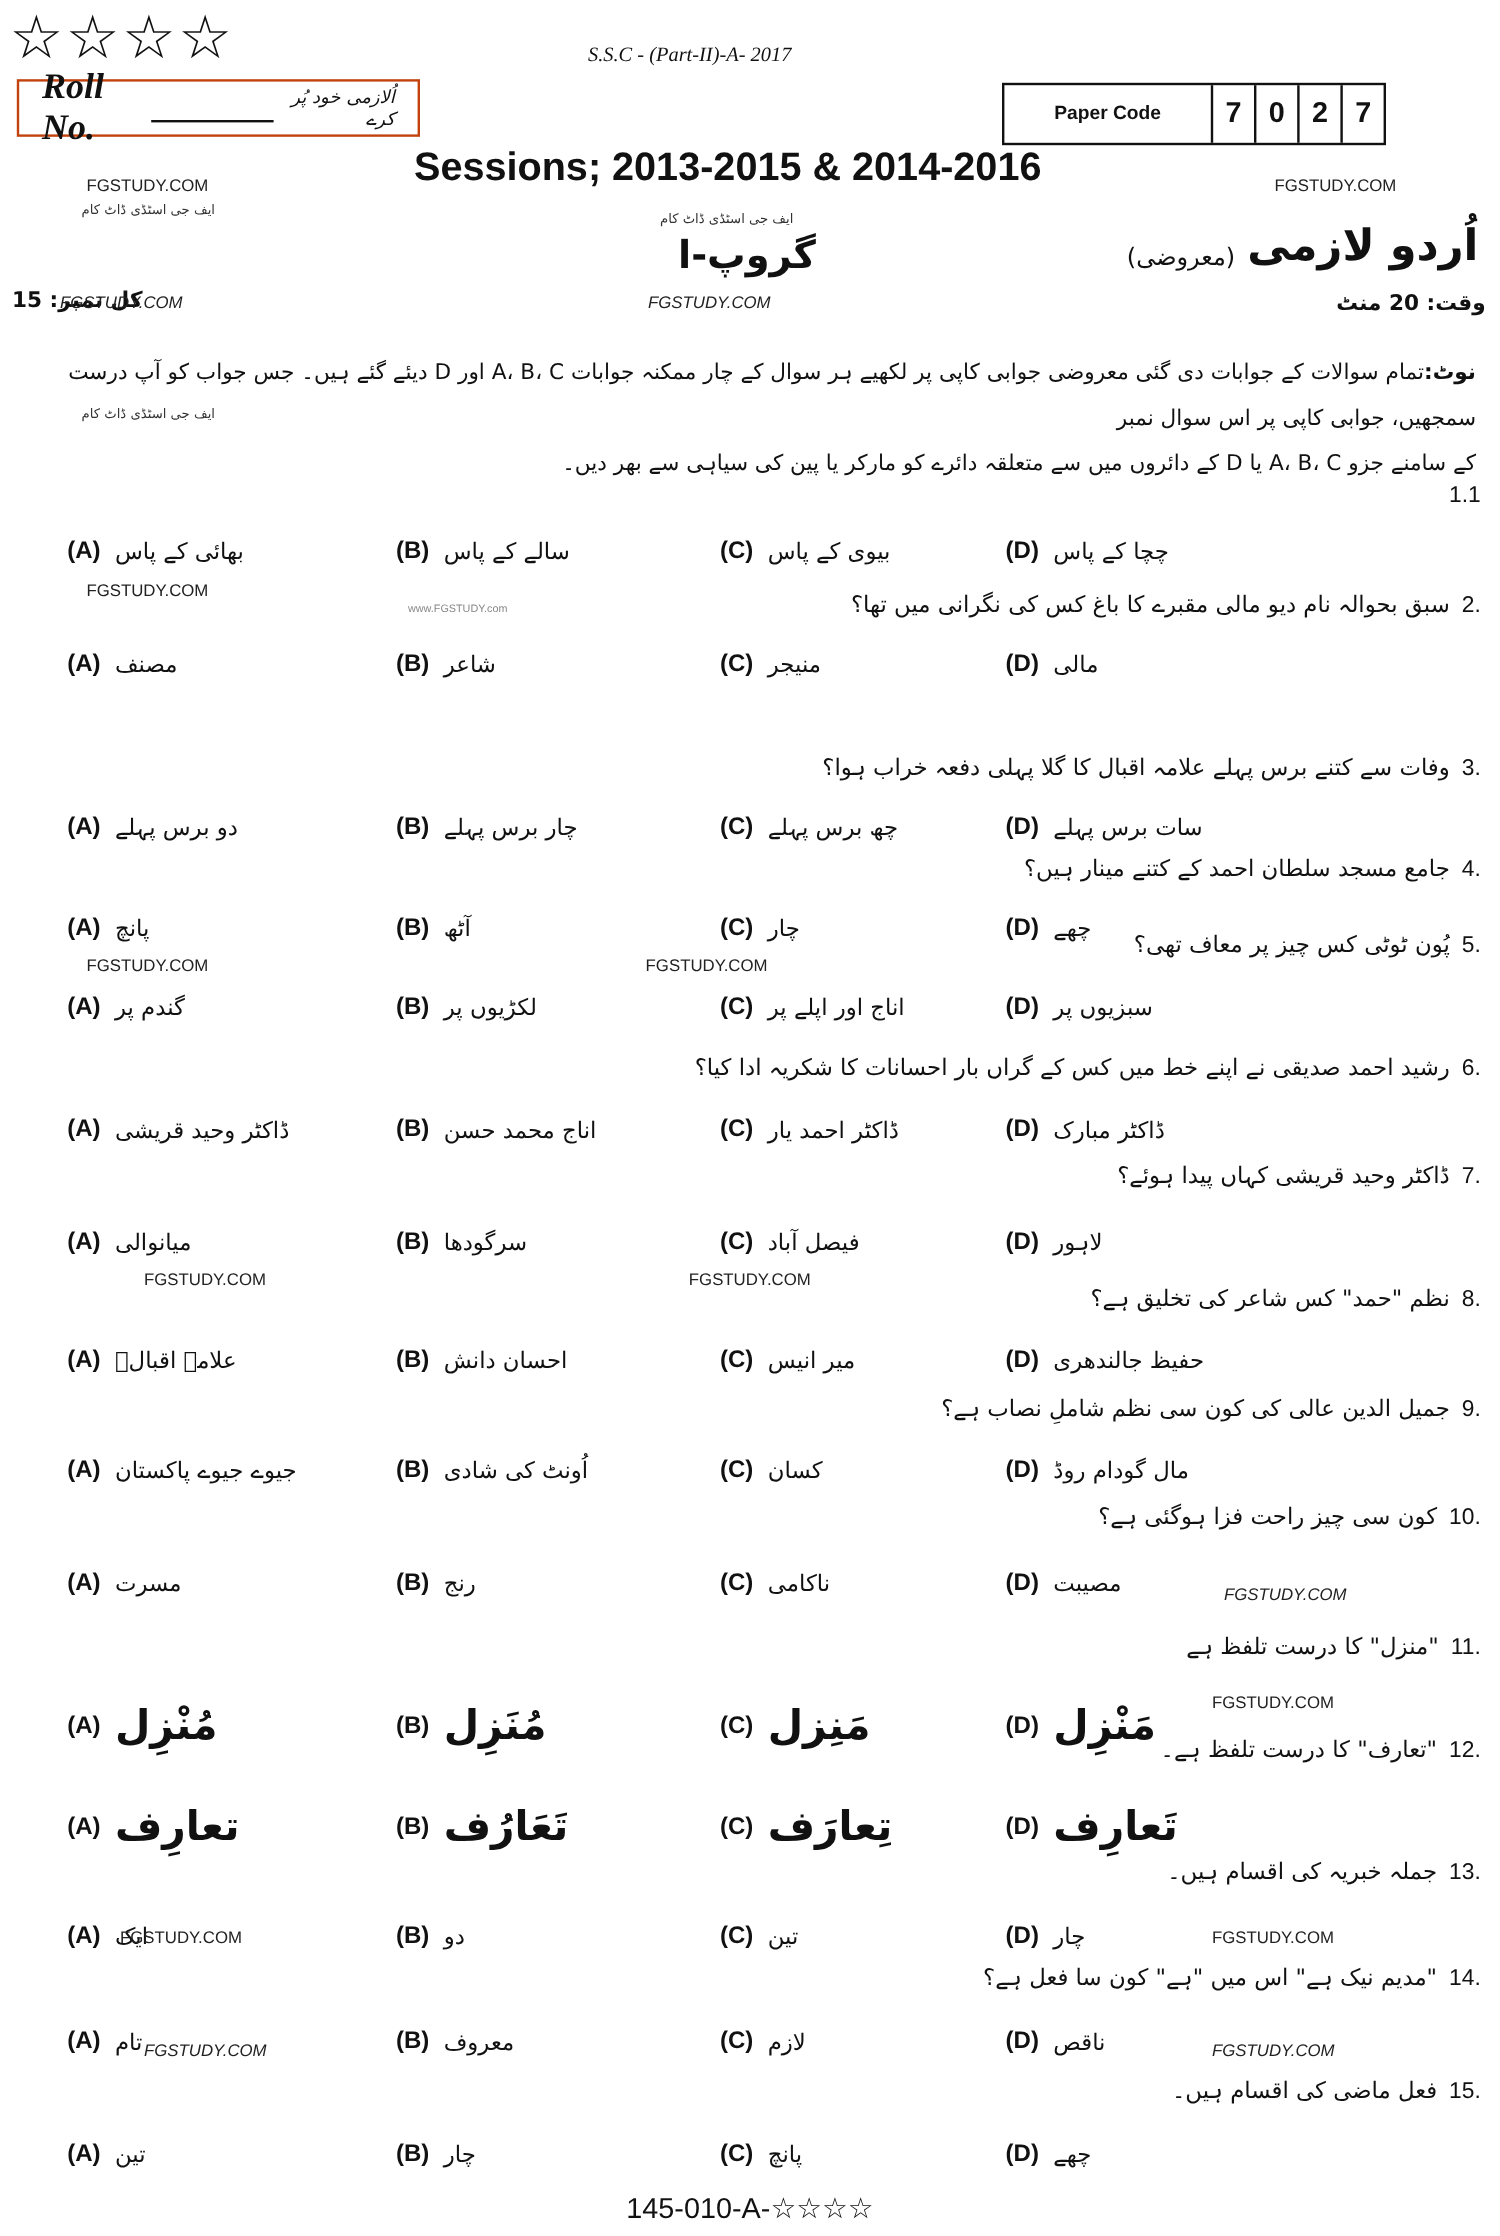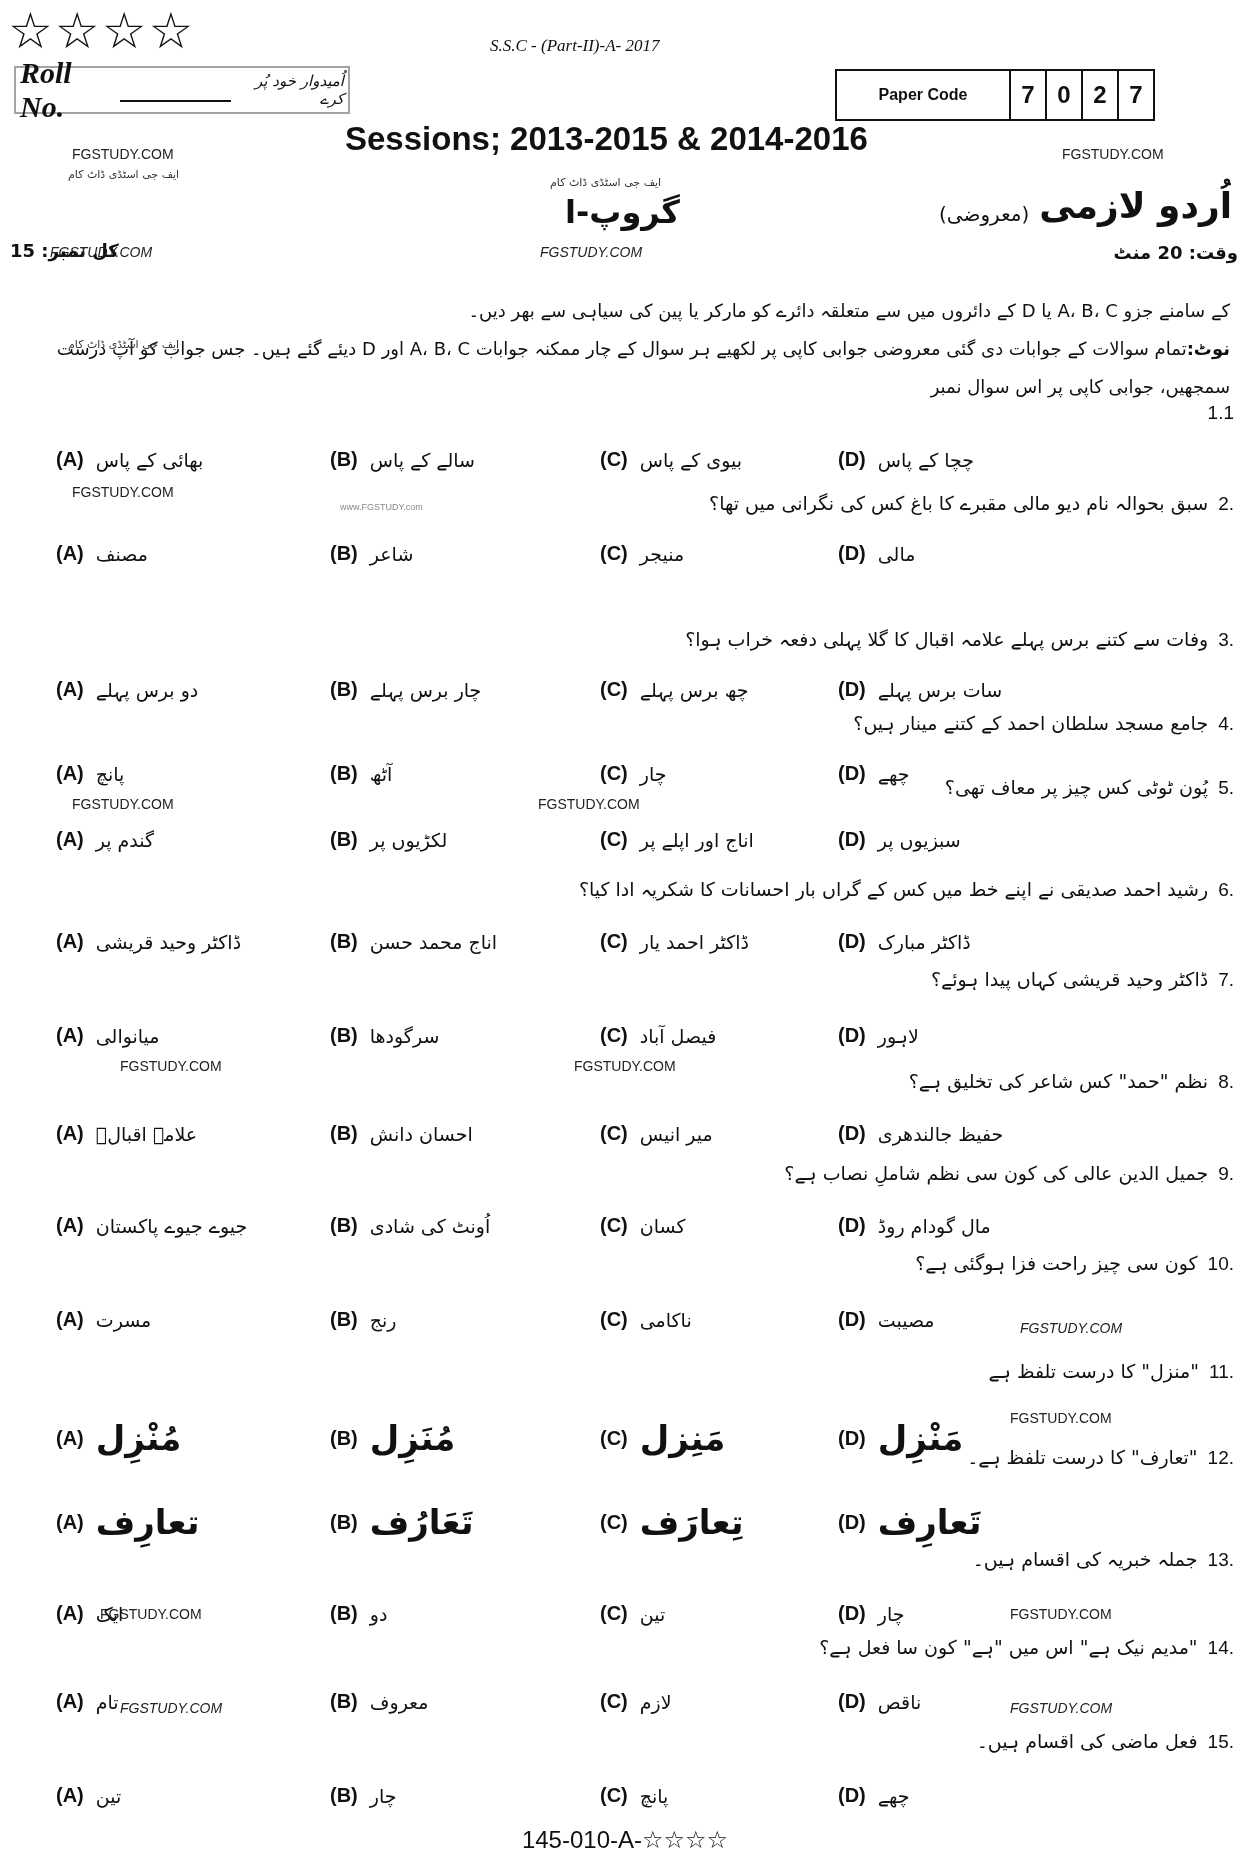--- a/index.html
+++ b/index.html
@@ -1,20 +1,20 @@
 <!DOCTYPE html>
 <html><head>
 <meta charset="utf-8">
 <style>
   html, body { margin:0; padding:0; background:#ffffff; }
   body { width:1250px; height:1863px; position:relative; overflow:hidden; color:#111; font-family:"DejaVu Sans", sans-serif; }
   .abs { position:absolute; }
   .stars { left:8px; top:6px; font-size:50px; letter-spacing:2px; line-height:1; font-family:"DejaVu Sans", sans-serif; }
   .ssc { left:490px; top:36px; font-family:"Liberation Serif", serif; font-style:italic; font-size:17px; }
-  .roll-box { left:14px; top:66px; width:336px; height:48px; border:2px solid #a3a3a3; box-sizing:border-box; display:flex; align-items:center; padding:0 4px; }
+  .roll-box { left:14px; top:66px; width:336px; height:48px; border:2px solid #c2410c; box-sizing:border-box; display:flex; align-items:center; padding:0 19px; }
   .roll-label { font-family:"Liberation Serif", serif; font-style:italic; font-weight:bold; font-size:30px; }
   .roll-line { width:120px; border-bottom:2px solid #111; height:22px; margin:0 4px; }
   .roll-urdu { direction:rtl; font-size:15px; font-style:italic; }
   .code-box { left:835px; top:69px; height:52px; display:flex; border:2px solid #111; box-sizing:border-box; }
   .code-label { width:172px; display:flex; align-items:center; justify-content:center; font-family:"Liberation Sans", sans-serif; font-weight:bold; font-size:16px; border-right:2px solid #111; }
   .code-digit { width:34px; display:flex; align-items:center; justify-content:center; font-family:"Liberation Sans", sans-serif; font-weight:bold; font-size:24px; border-right:2px solid #111; }
   .code-digit:last-child { border-right:none; }
   .sessions { left:345px; top:120px; font-family:"Liberation Sans", sans-serif; font-weight:bold; font-size:33px; }
   .wm { font-family:"Liberation Sans", sans-serif; font-weight:normal; font-size:14px; color:#222; }
   .wm-small { font-family:"Liberation Sans", sans-serif; font-size:9px; color:#888; }
@@ -37,21 +37,21 @@
 </style>
 </head>
 <body>
 
 <div class="abs stars">☆☆☆☆</div>
 <div class="abs ssc">S.S.C - (Part-II)-A- 2017</div>
 
 <div class="abs roll-box">
   <span class="roll-label">Roll No.</span>
   <span class="roll-line"></span>
-  <span class="roll-urdu">اُمیدوار خود پُر کرے</span>
+  <span class="roll-urdu">اُلازمی خود پُر کرے</span>
 </div>
 
 <div class="abs code-box">
   <div class="code-label">Paper Code</div>
   <div class="code-digit">7</div>
   <div class="code-digit">0</div>
   <div class="code-digit">2</div>
   <div class="code-digit">7</div>
 </div>
 
@@ -67,22 +67,22 @@
 </div>
 <div class="abs group">گروپ-ا</div>
 <div class="abs wm-urdu" style="left:550px;top:176px;">ایف جی اسٹڈی ڈاٹ کام</div>
 
 <div class="abs marks">کل نمبر: 15</div>
 <div class="abs wm" style="left:50px;top:244px;font-style:italic;">FGSTUDY.COM</div>
 <div class="abs wm" style="left:540px;top:244px;font-style:italic;">FGSTUDY.COM</div>
 <div class="abs time">وقت: 20 منٹ</div>
 
 <div class="abs note">
+  <div><b>نوٹ:</b><span>تمام سوالات کے جوابات دی گئی معروضی جوابی کاپی پر لکھیے ہر سوال کے چار ممکنہ جوابات A، B، C اور D دیئے گئے ہیں۔ جس جواب کو آپ درست سمجھیں، جوابی کاپی پر اس سوال نمبر</span></div>
   <div><span>کے سامنے جزو A، B، C یا D کے دائروں میں سے متعلقہ دائرے کو مارکر یا پین کی سیاہی سے بھر دیں۔</span></div>
-  <div><b>نوٹ:</b><span>تمام سوالات کے جوابات دی گئی معروضی جوابی کاپی پر لکھیے ہر سوال کے چار ممکنہ جوابات A، B، C اور D دیئے گئے ہیں۔ جس جواب کو آپ درست سمجھیں، جوابی کاپی پر اس سوال نمبر</span></div>
 </div>
 <div class="abs wm-urdu" style="left:68px;top:338px;">ایف جی اسٹڈی ڈاٹ کام</div>
 
 <div id="questions">
     <div class="q" style="top: 402px;">
       <span class="q-num">1.1</span>
     </div>
     <div class="opt" style="left: 56px; top: 448px;">
       <span class="opt-letter">(A)</span>
       <span class="opt-text">بھائی کے پاس</span>

